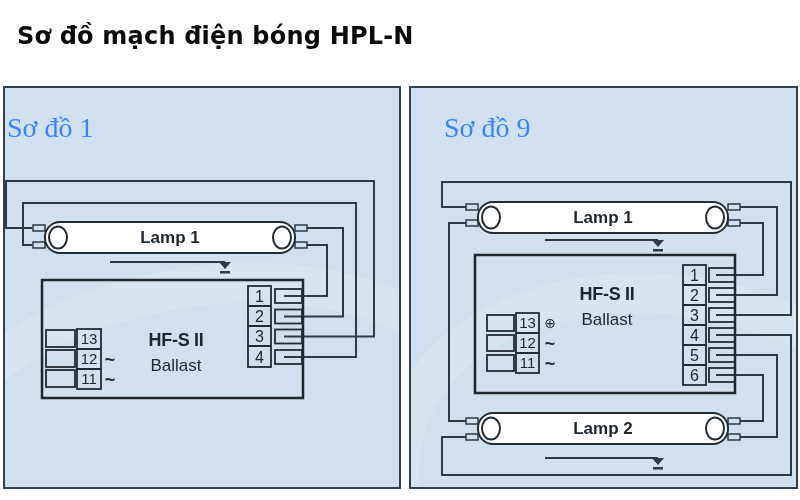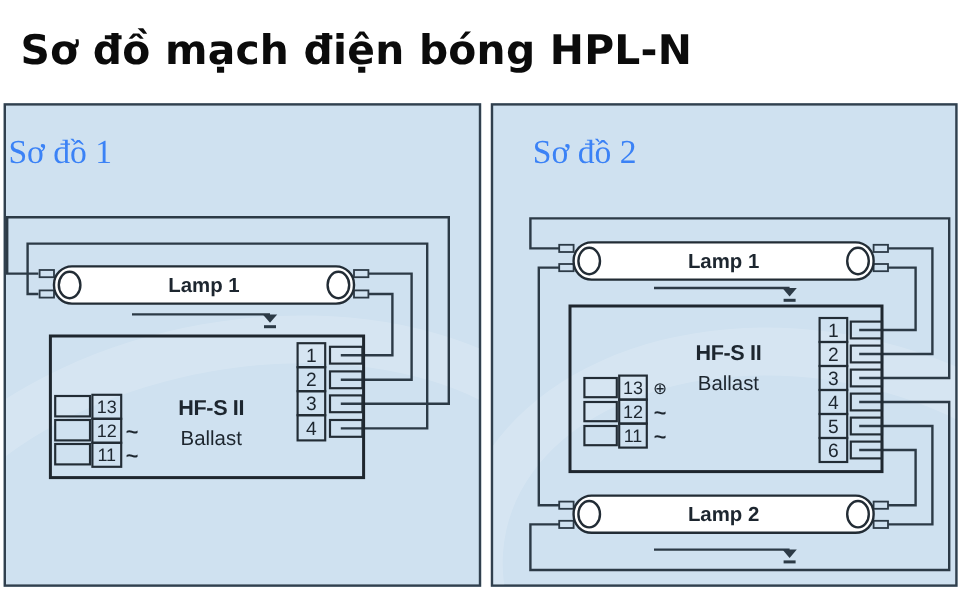--- a/index.html
+++ b/index.html
@@ -1,21 +1,21 @@
 <!DOCTYPE html>
 <html><head>
 <meta charset="utf-8">
 <style>
   html,body{margin:0;padding:0;}
   body{
     width:800px;height:500px;position:relative;background:#ffffff;
     font-family:"Liberation Sans","DejaVu Sans",sans-serif;overflow:hidden;
   }
   .page-title{
-    position:absolute;left:17px;top:22px;font-size:34px;font-weight:bold;
+    position:absolute;left:17px;top:22px;font-size:24px;font-weight:bold;
     color:#0b0b0b;letter-spacing:0.2px;
     font-family:"DejaVu Sans","Liberation Sans",sans-serif;
   }
   .panel{
     position:absolute;top:86px;height:403px;background:#cfe1f0;
     border:2px solid #31404e;box-sizing:border-box;overflow:hidden;
   }
   .panel-1{left:3px;width:398px;}
   .panel-2{left:409px;width:389px;}
   .panel-title{
@@ -55,21 +55,21 @@
 <div class="page-title">Sơ đồ mạch điện bóng HPL-N</div>
 
 <div class="panel panel-1">
   <div class="swoosh swoosh-a"></div>
 </div>
 <div class="panel panel-2">
   <div class="swoosh swoosh-b"></div>
 </div>
 
 <div class="panel-title panel-title-1">Sơ đồ 1</div>
-<div class="panel-title panel-title-2">Sơ đồ 2</div>
+<div class="panel-title panel-title-2">Sơ đồ 9</div>
 
 <svg class="diagram" width="800" height="500" viewBox="0 0 800 500">
 
   <g>
 
     <g>
       <polyline class="wire" points="284,296 327,296 327,245 304,245"></polyline>
       <polyline class="wire" points="284,316.5 343,316.5 343,228 304,228"></polyline>
       <polyline class="wire" points="284,336.5 374,336.5 374,181 6,181 6,228 32,228"></polyline>
       <polyline class="wire" points="284,357 356,357 356,203 23,203 23,245 32,245"></polyline>

